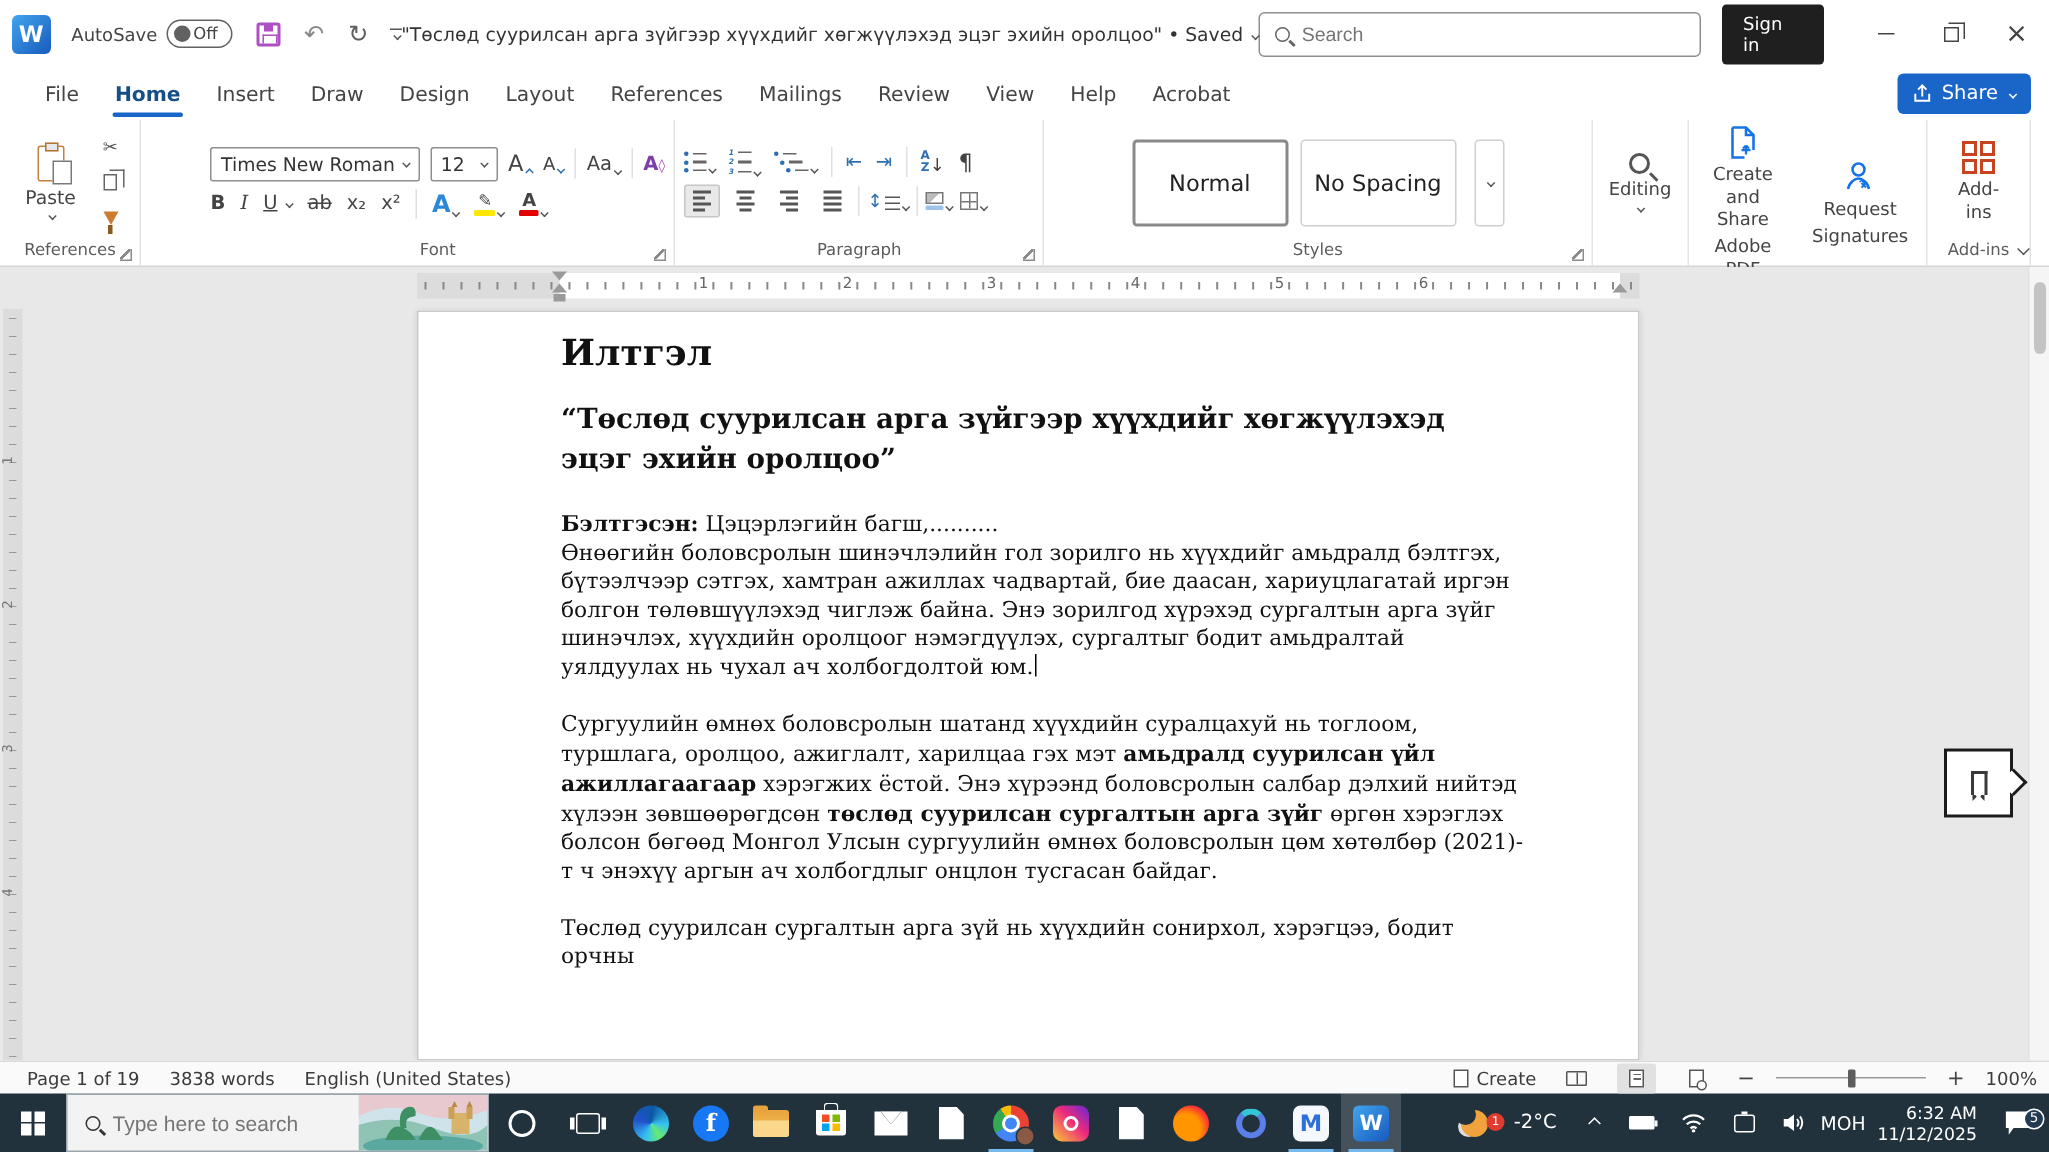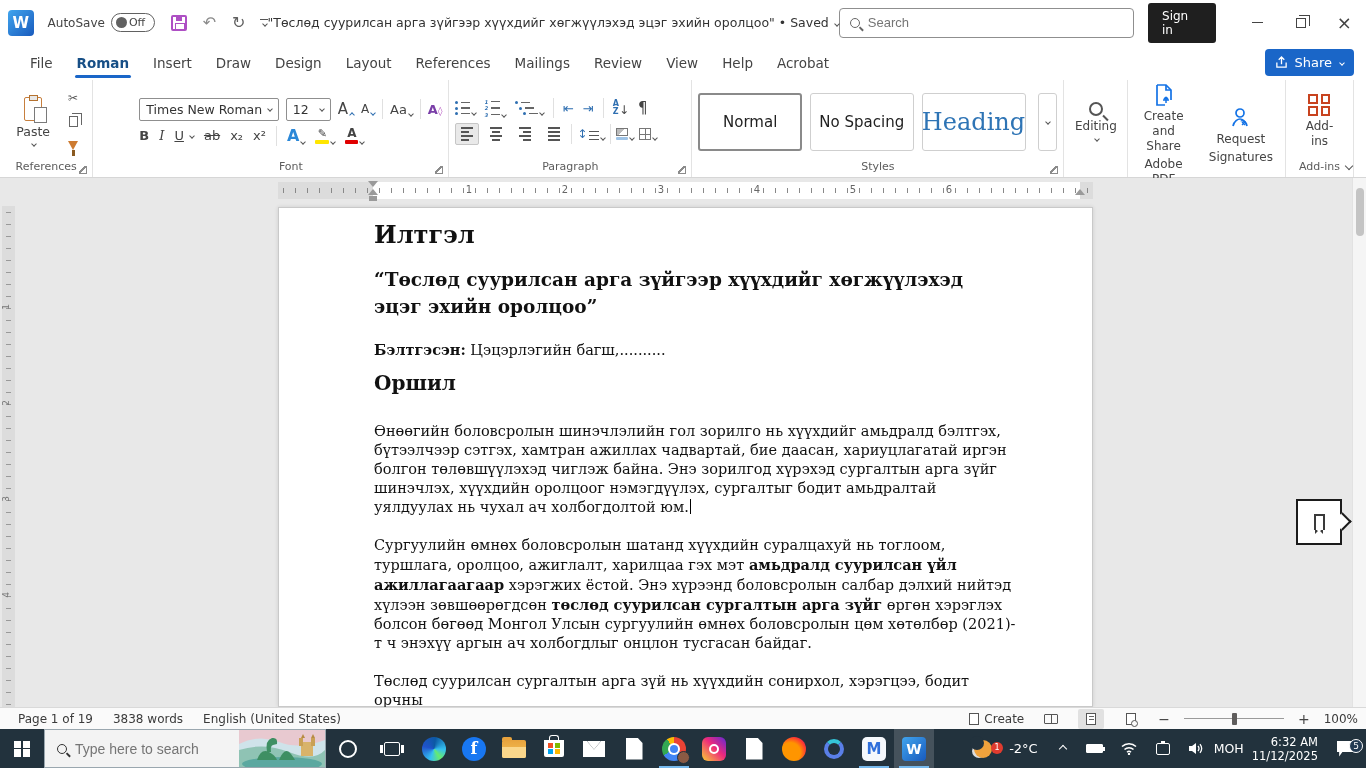--- a/index.html
+++ b/index.html
@@ -223,21 +223,21 @@
   <div class="winbtn">
       <span class="restore"></span>
     </div>
   <div class="winbtn" style="font-size:18px;">
       <span>×</span>
     </div>
 </div>
 
 <div class="tabsrow">
   <span class="rtab">File</span>
-  <span class="rtab active">Roman</span>
+  <span class="rtab active">Home</span>
   <span class="rtab">Insert</span>
   <span class="rtab">Draw</span>
   <span class="rtab">Design</span>
   <span class="rtab">Layout</span>
   <span class="rtab">References</span>
   <span class="rtab">Mailings</span>
   <span class="rtab">Review</span>
   <span class="rtab">View</span>
   <span class="rtab">Help</span>
   <span class="rtab">Acrobat</span>
@@ -486,23 +486,20 @@
   </div>
 
   <div class="group" style="width:372px;">
     <div class="gc" style="gap:8px; justify-content:center;">
       <div class="stylecard sel">
           <span class="nrm">Normal</span>
         </div>
       <div class="stylecard">
           <span class="nrm">No Spacing</span>
         </div>
-      <div class="stylecard">
-          <span class="hdg">Heading</span>
-        </div>
       <div class="style-scroll">
           <span class="chev sm"></span>
         </div>
     </div>
     <div class="glabel"><span>Styles</span><span class="launcher"></span></div>
   </div>
 
   <div class="group" style="width:64px;">
     <div class="gc" style="justify-content:center;">
       <div class="colbtn">
@@ -584,21 +581,20 @@
     <span class="vnum" style="top:192px;">2</span>
     <span class="vnum" style="top:288px;">3</span>
     <span class="vnum" style="top:384px;">4</span>
   </div>
 
   <div class="page">
     <div class="docbody">
       <h1>Илтгэл</h1>
       <h2>“Төслөд суурилсан арга зүйгээр хүүхдийг хөгжүүлэхэд эцэг эхийн оролцоо”</h2>
       <div class="meta"><b>Бэлтгэсэн:</b><span> Цэцэрлэгийн багш,..........</span></div>
-      <h3>Оршил</h3>
       <p><span>Өнөөгийн боловсролын шинэчлэлийн гол зорилго нь хүүхдийг амьдралд бэлтгэх, бүтээлчээр сэтгэх, хамтран ажиллах чадвартай, бие даасан, хариуцлагатай иргэн болгон төлөвшүүлэхэд чиглэж байна. Энэ зорилгод хүрэхэд сургалтын арга зүйг шинэчлэх, хүүхдийн оролцоог нэмэгдүүлэх, сургалтыг бодит амьдралтай уялдуулах нь чухал ач холбогдолтой юм.</span><span class="caret"></span></p>
       <p><span>Сургуулийн өмнөх боловсролын шатанд хүүхдийн суралцахуй нь тоглоом, туршлага, оролцоо, ажиглалт, харилцаа гэх мэт </span><b>амьдралд суурилсан үйл ажиллагаагаар</b><span> хэрэгжих ёстой. Энэ хүрээнд боловсролын салбар дэлхий нийтэд хүлээн зөвшөөрөгдсөн </span><b>төслөд суурилсан сургалтын арга зүйг</b><span> өргөн хэрэглэх болсон бөгөөд Монгол Улсын сургуулийн өмнөх боловсролын цөм хөтөлбөр (2021)-т ч энэхүү аргын ач холбогдлыг онцлон тусгасан байдаг.</span></p>
       <p>Төслөд суурилсан сургалтын арга зүй нь хүүхдийн сонирхол, хэрэгцээ, бодит орчны</p>
     </div>
   </div>
 
   <div class="flag">
     <span class="point"></span>
     <span class="bkm"></span>
   </div>

